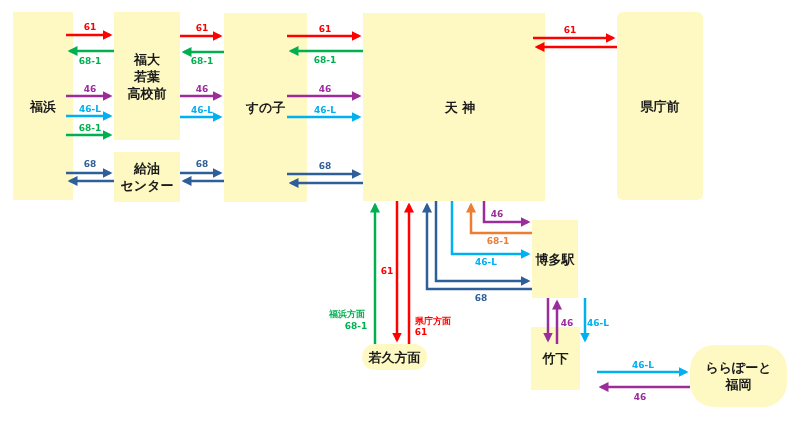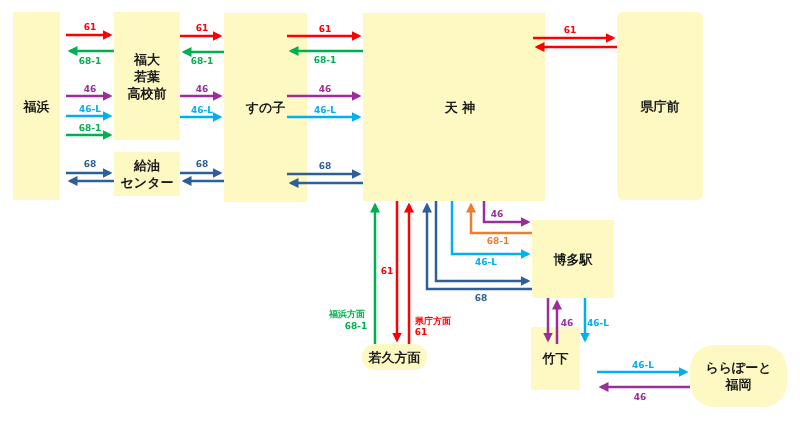--- a/index.html
+++ b/index.html
@@ -8,42 +8,42 @@
   .stop { position: absolute; background: #fef9c3; display: flex; align-items: center;
           justify-content: center; text-align: center; color: #1a1a1a;
           font-size: 13px; font-weight: bold; line-height: 17px; }
   .stop span { white-space: pre-line; }
   svg#routes { position: absolute; left: 0; top: 0; }
   .lbl { font-family: "DejaVu Sans", sans-serif; font-size: 9px; font-weight: bold; }
 </style>
 </head>
 <body>
 
-<div class="stop" style="left:13px;top:12px;width:47px;height:188px;text-align:center;">
+<div class="stop" style="left:13px;top:12px;width:60px;height:188px;text-align:center;">
     <span>福浜</span>
   </div>
 <div class="stop" style="left:114px;top:12px;width:66px;height:128px;">
     <span>福大
 若葉
 高校前</span>
   </div>
-<div class="stop" style="left:114px;top:152px;width:66px;height:44px;">
+<div class="stop" style="left:114px;top:152px;width:66px;height:50px;">
     <span>給油
 センター</span>
   </div>
 <div class="stop" style="left:224px;top:13px;width:83px;height:189px;">
     <span>すの子</span>
   </div>
 <div class="stop" style="left:363px;top:13px;width:170px;height:188px;padding-left:12px;">
     <span>天 神</span>
   </div>
 <div class="stop" style="left:617px;top:12px;width:86px;height:188px;border-radius:6px;">
     <span>県庁前</span>
   </div>
-<div class="stop" style="left:532px;top:220px;width:82px;height:78px;">
+<div class="stop" style="left:532px;top:220px;width:46px;height:78px;">
     <span>博多駅</span>
   </div>
 <div class="stop" style="left:362px;top:344px;width:65px;height:26px;border-radius:13px;">
     <span>若久方面</span>
   </div>
 <div class="stop" style="left:531px;top:327px;width:49px;height:63px;">
     <span>竹下</span>
   </div>
 <div class="stop" style="left:690px;top:345px;width:97px;height:62px;border-radius:24px;">
     <span>ららぽーと

